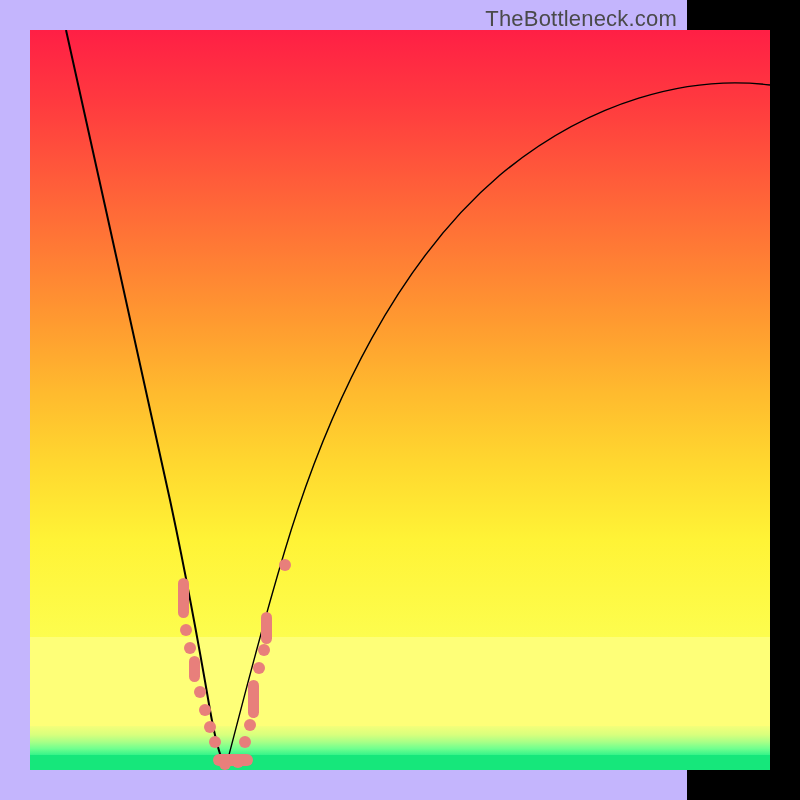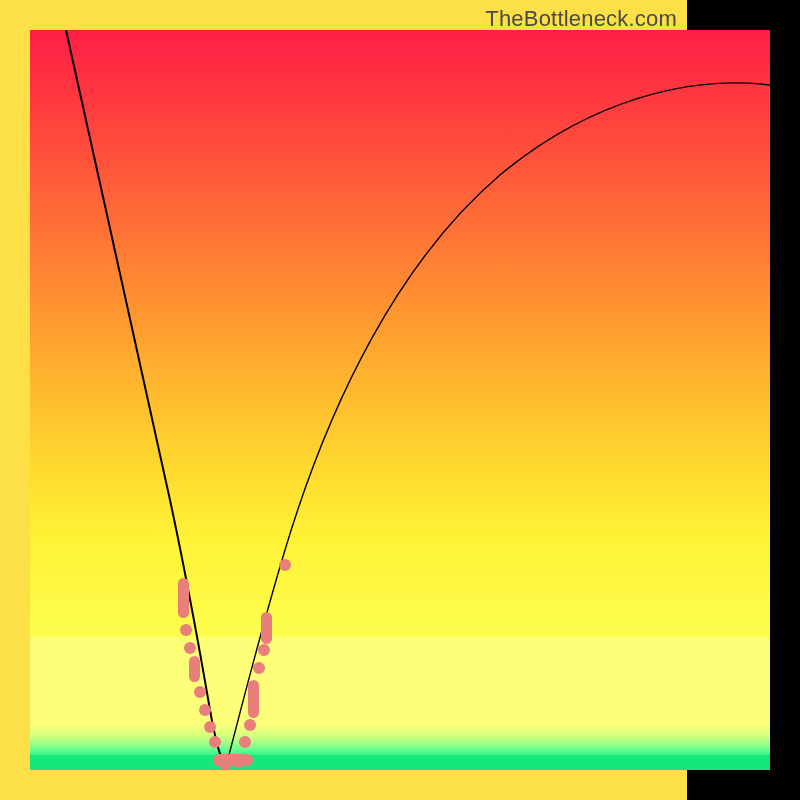--- a/index.html
+++ b/index.html
@@ -1,21 +1,21 @@
 <!DOCTYPE html>
 <html><head>
 <meta charset="utf-8">
 <style>
   * { margin: 0; padding: 0; box-sizing: border-box; }
   html, body { width: 800px; height: 800px; overflow: hidden; background: #000; }
   .frame {
     position: relative;
     width: 687px;
     height: 800px;
-    background: #fde047;
+    background: #c4b5fd;
   }
   .watermark {
     position: absolute;
     top: 6px;
     right: 10px;
     font-family: Arial, Helvetica, sans-serif;
     font-size: 22px;
     color: #4a4a4a;
     letter-spacing: 0.2px;
     z-index: 5;

